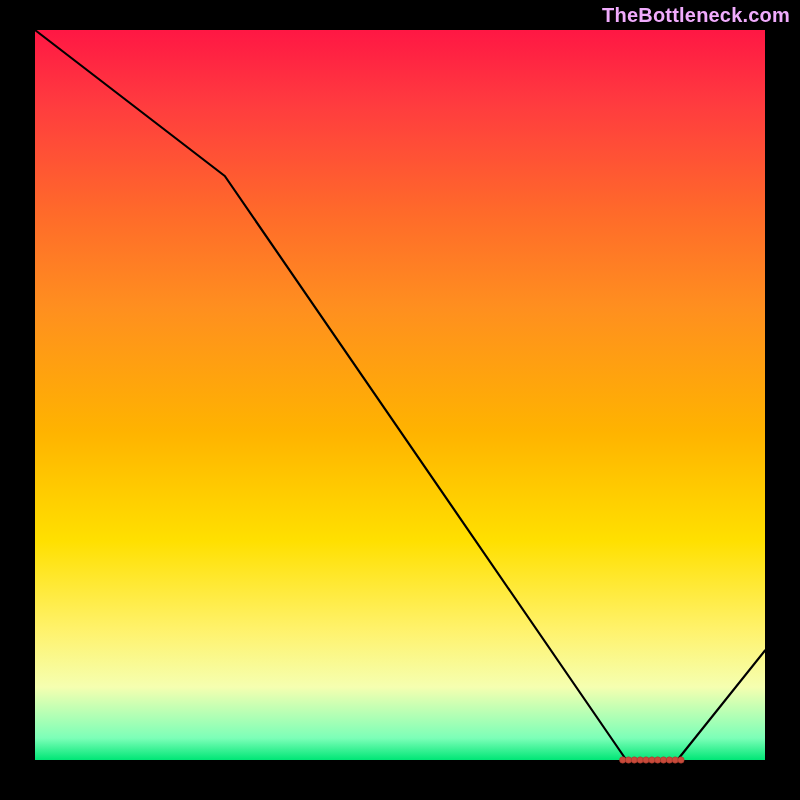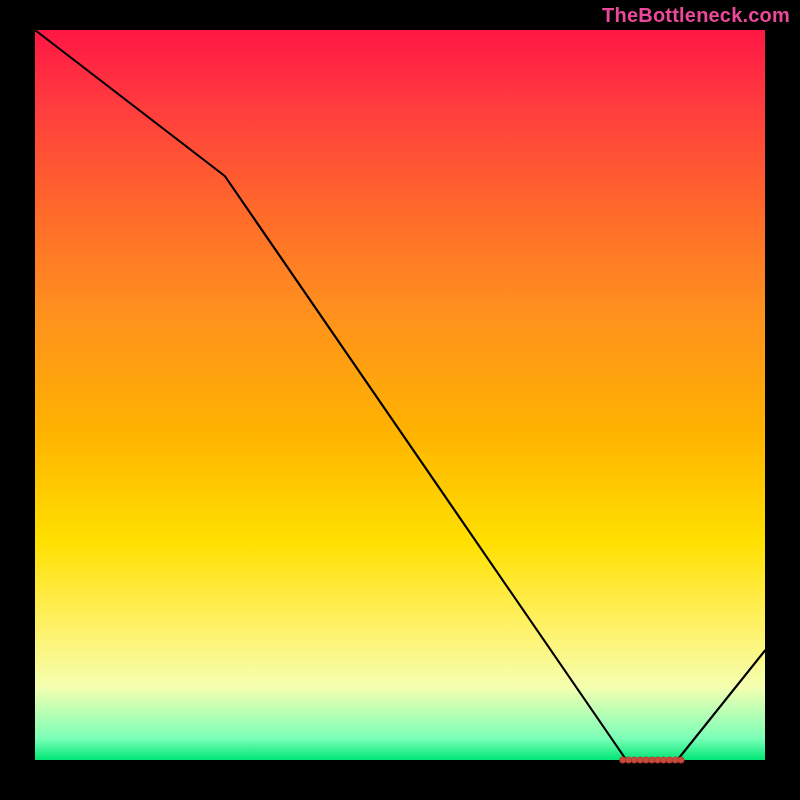--- a/index.html
+++ b/index.html
@@ -14,21 +14,21 @@
   .frame {
     position: relative;
     width: 800px;
     height: 800px;
     background: #000;
   }
   .attribution {
     position: absolute;
     top: 4px;
     right: 10px;
-    color: #ec4899;
+    color: #f0abfc;
     font-size: 20px;
     font-weight: 600;
     letter-spacing: 0.2px;
   }
   .plot-area {
     position: absolute;
     left: 35px;
     top: 30px;
     width: 730px;
     height: 730px;

